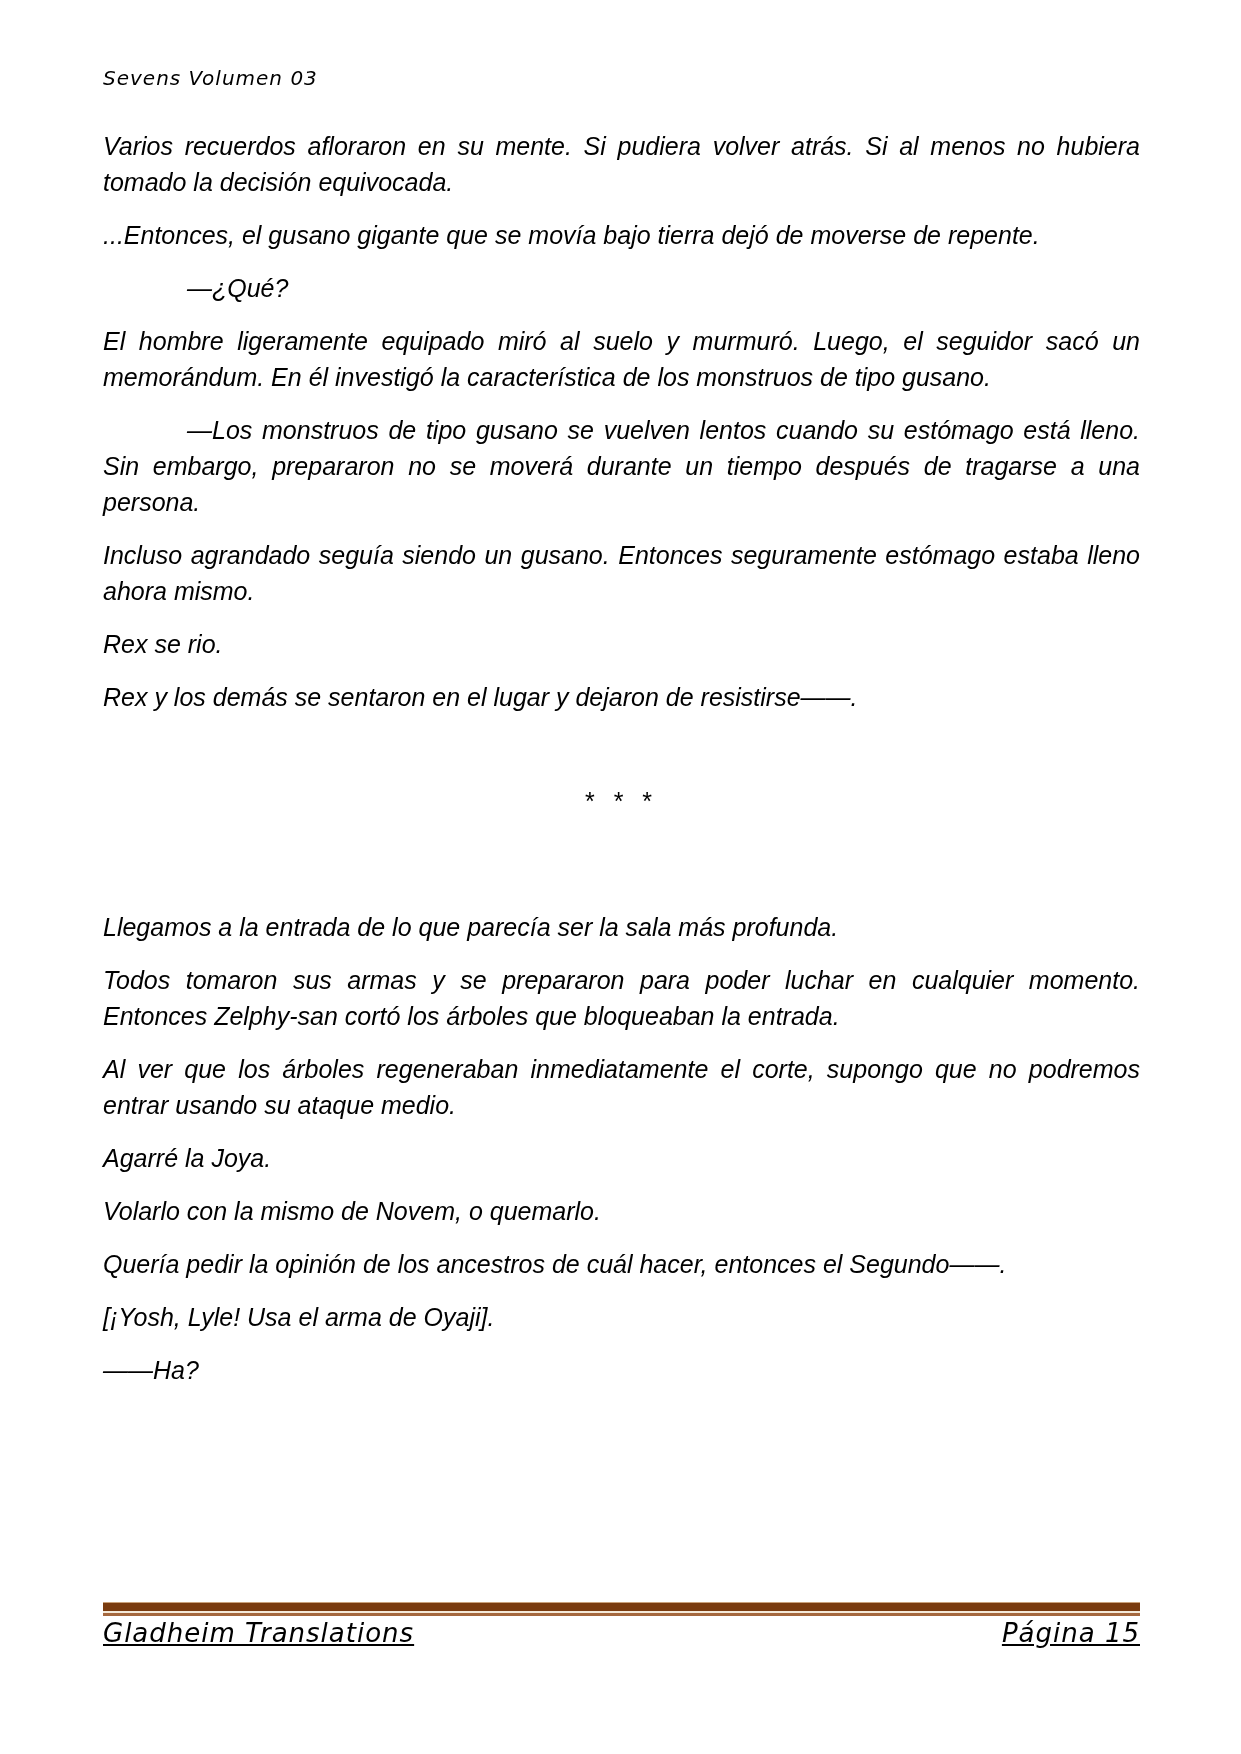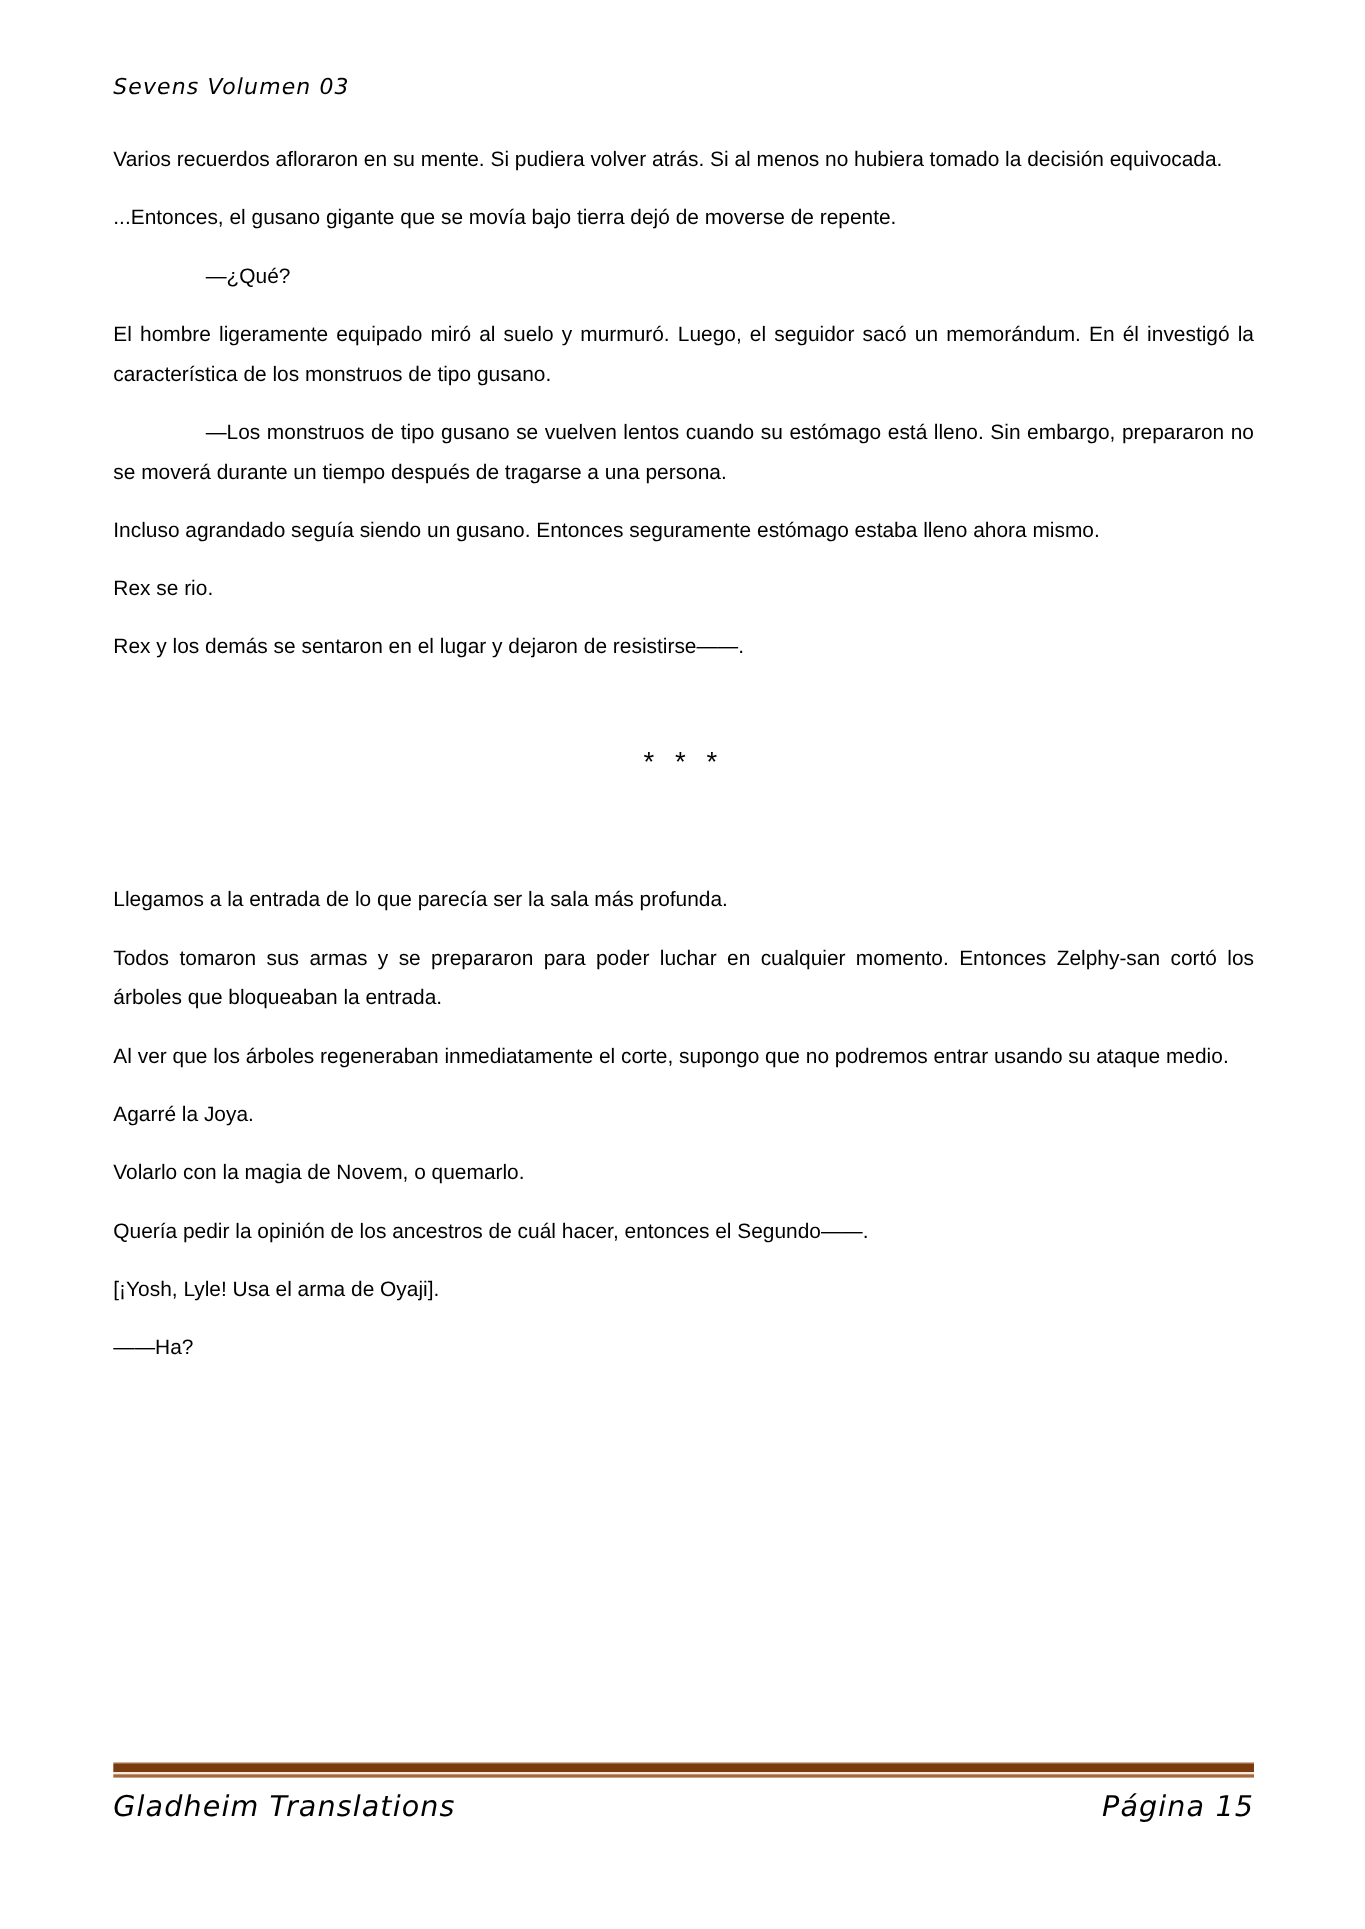--- a/index.html
+++ b/index.html
@@ -25,23 +25,24 @@
     color: #000000;
   }
   .content {
     position: absolute;
     top: 128px;
     left: 103px;
     right: 101px;
   }
   .content p {
     margin: 0 0 17px 0;
-    font-size: 19px;
+    font-size: 25px;
     line-height: 36px;
     text-align: justify;
+    font-style: italic;
   }
   .content p.indent { text-indent: 84px; }
   .divider {
     margin: 68px 0 90px 0;
     text-align: center;
     font-size: 25px;
     line-height: 36px;
     letter-spacing: 6px;
   }
   .footer {
@@ -51,26 +52,27 @@
     top: 1602px;
   }
   .footer-rule { width: 100%; }
   .footer-rule .band-top   { height: 1px; background: #caa27b; }
   .footer-rule .band-thick { height: 8px; background: #7a3b0f; }
   .footer-rule .band-gap   { height: 2px; background: #f5ead9; }
   .footer-rule .band-thin  { height: 3px; background: #a5683e; }
   .footer-text {
     display: flex;
     justify-content: space-between;
-    margin-top: 12px;
+    margin-top: 2px;
     font-family: "DejaVu Sans", sans-serif;
     font-style: italic;
     font-size: 26px;
     letter-spacing: 1px;
     color: #000000;
+    text-decoration: underline;
   }
 </style>
 </head>
 <body>
 
 <div class="page">
 
   <div class="header">
     <span>Sevens Volumen 03</span>
   </div>
@@ -84,21 +86,21 @@
     <p>Incluso agrandado seguía siendo un gusano. Entonces seguramente estómago estaba lleno ahora mismo.</p>
     <p>Rex se rio.</p>
     <p>Rex y los demás se sentaron en el lugar y dejaron de resistirse——.</p>
 
     <div class="divider">* * *</div>
 
     <p>Llegamos a la entrada de lo que parecía ser la sala más profunda.</p>
     <p>Todos tomaron sus armas y se prepararon para poder luchar en cualquier momento. Entonces Zelphy-san cortó los árboles que bloqueaban la entrada.</p>
     <p>Al ver que los árboles regeneraban inmediatamente el corte, supongo que no podremos entrar usando su ataque medio.</p>
     <p>Agarré la Joya.</p>
-    <p>Volarlo con la magia de Novem, o quemarlo.</p>
+    <p>Volarlo con la mismo de Novem, o quemarlo.</p>
     <p>Quería pedir la opinión de los ancestros de cuál hacer, entonces el Segundo——.</p>
     <p>[¡Yosh, Lyle! Usa el arma de Oyaji].</p>
     <p>——Ha?</p>
   </div>
 
   <div class="footer">
     <div class="footer-rule">
       <div class="band-top"></div>
       <div class="band-thick"></div>
       <div class="band-gap"></div>

